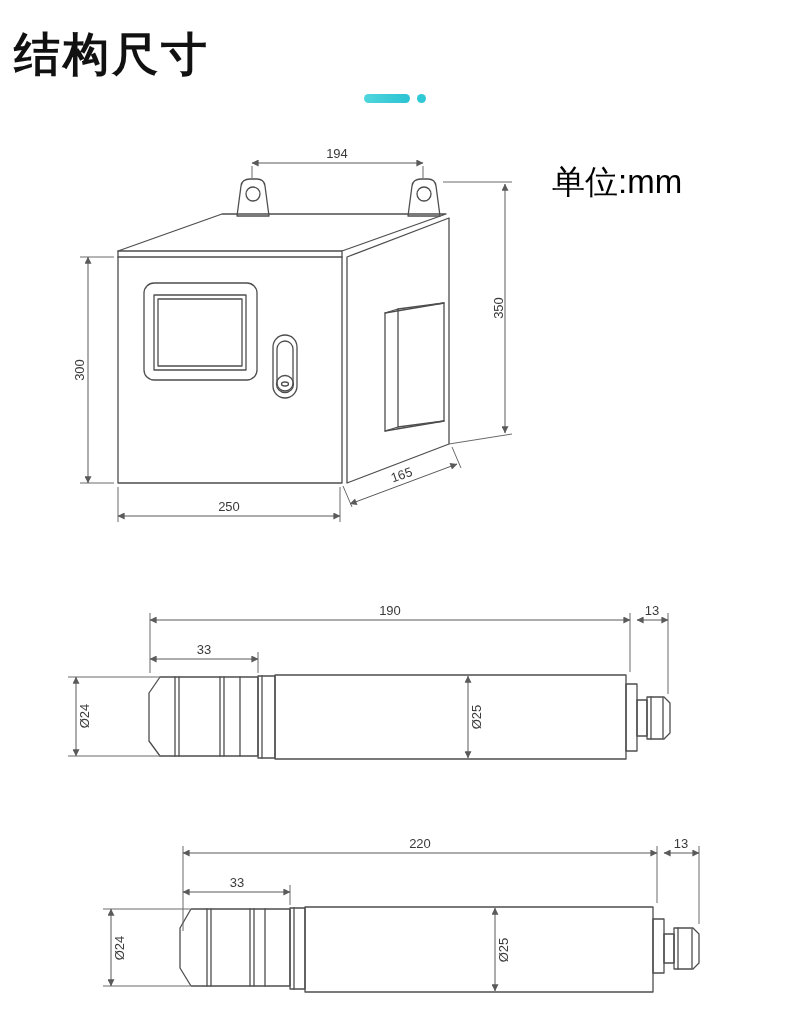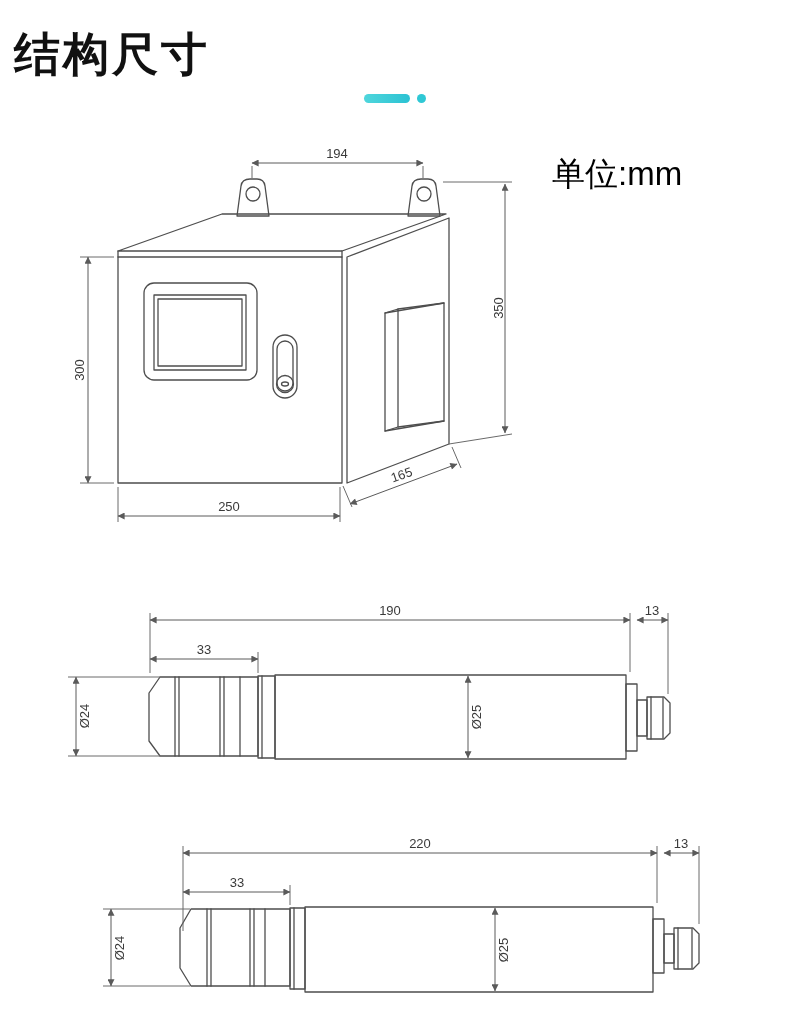--- a/index.html
+++ b/index.html
@@ -5,21 +5,21 @@
   html,body{margin:0;padding:0;background:#fff;}
   .page{position:relative;width:790px;height:1023px;background:#ffffff;overflow:hidden;
         font-family:"Liberation Sans",sans-serif;}
   .title{position:absolute;top:24px;left:14px;width:100%;text-align:left;
          font-size:46px;font-weight:800;color:#111;letter-spacing:3px;}
   .underline{position:absolute;top:94px;left:0;width:100%;display:flex;
              justify-content:center;align-items:center;gap:7px;}
   .underline .bar{width:46px;height:9px;border-radius:5px;
                   background:linear-gradient(90deg,#4fd6dc,#2bc2d3);}
   .underline .dot{width:9px;height:9px;border-radius:50%;background:#2fc8d5;}
-  .unit{position:absolute;left:552px;top:152px;font-size:33px;color:#000;}
+  .unit{position:absolute;left:552px;top:160px;font-size:33px;color:#000;}
   svg.drawing{position:absolute;left:0;top:0;}
   .p{fill:none;stroke:#4e4e4e;stroke-width:1.3;stroke-linejoin:round;stroke-linecap:round;}
   .d{fill:none;stroke:#5a5a5a;stroke-width:1;}
   .e{fill:none;stroke:#6a6a6a;stroke-width:1;}
   text.dm{font-size:13px;fill:#3a3a3a;}
 </style>
 </head>
 <body>
 
 <div class="page">

